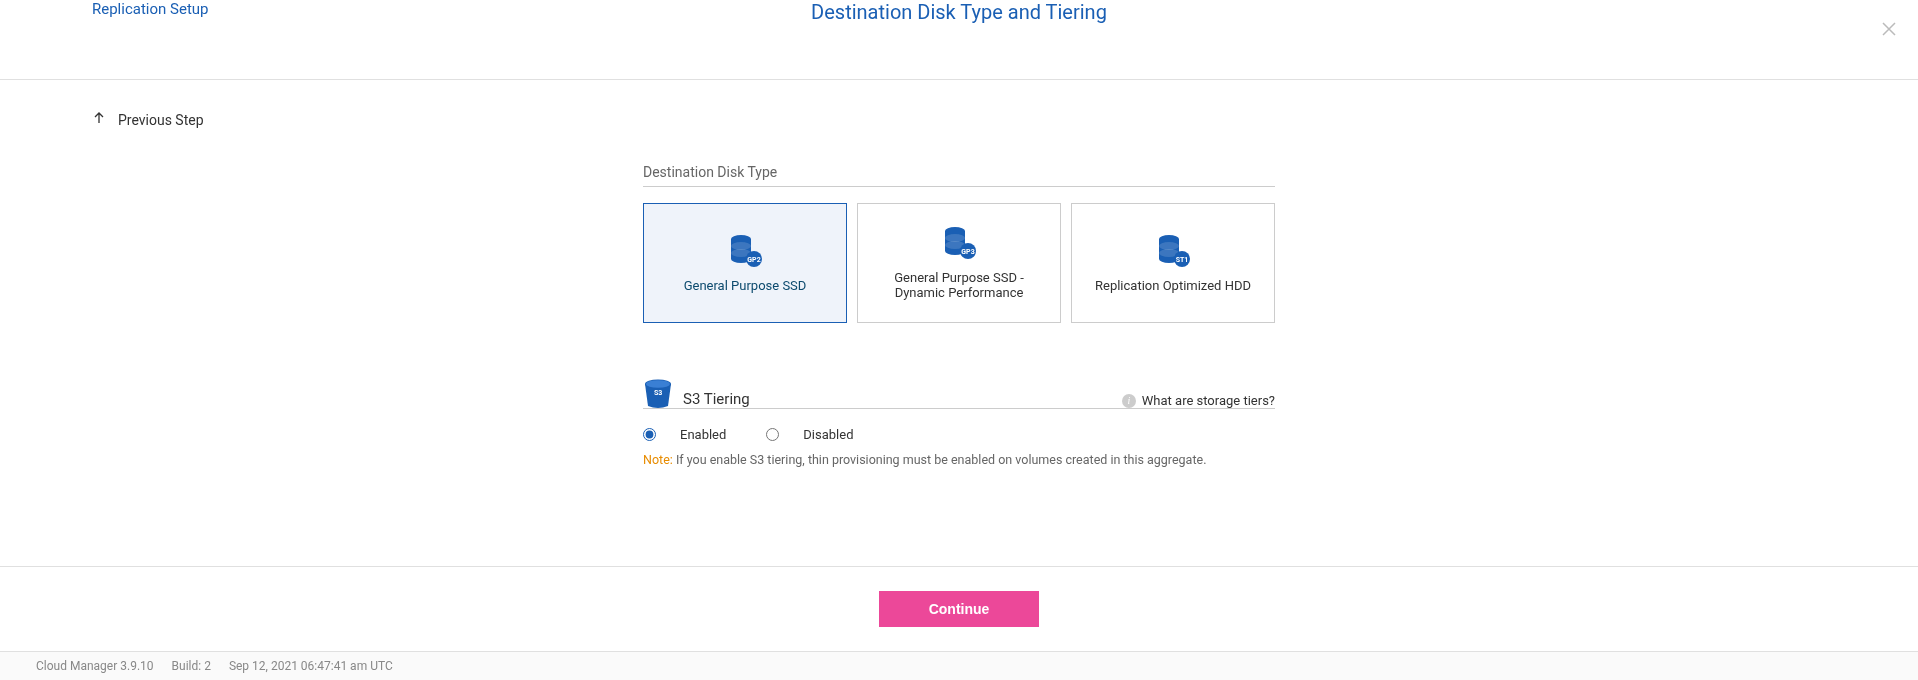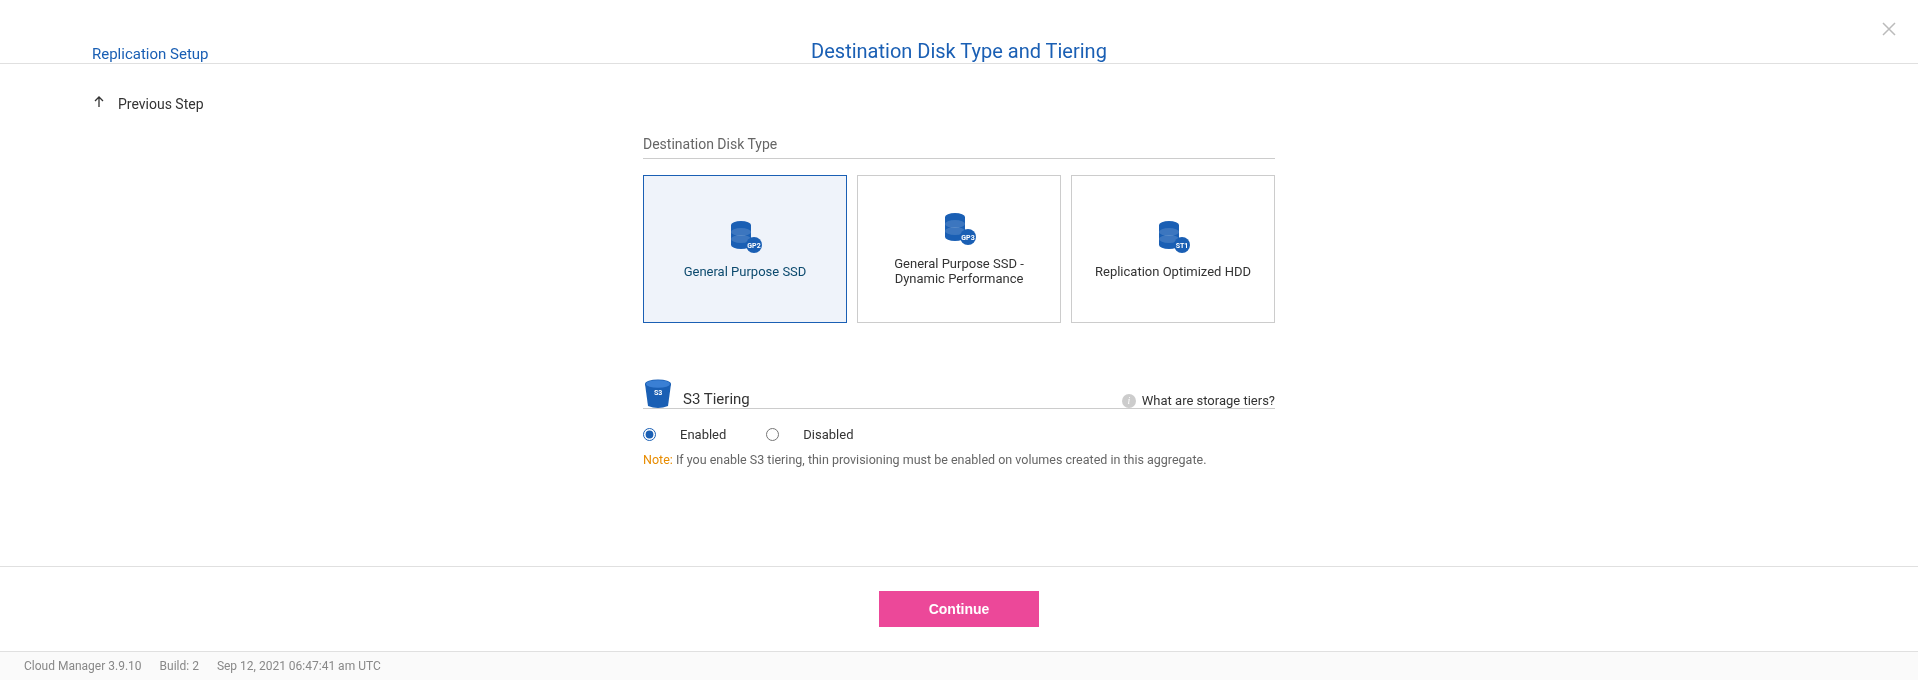--- a/index.html
+++ b/index.html
@@ -1,34 +1,34 @@
 <!DOCTYPE html>
 <html><head>
 <meta charset="utf-8">
 <style>
 * { box-sizing: border-box; margin: 0; padding: 0; }
 body { font-family: -apple-system, BlinkMacSystemFont, "Segoe UI", Roboto, Arial, sans-serif; background: #fff; color: #333; width: 1918px; height: 680px; position: relative; }
 
 
-.header { height: 64px; border-bottom: 1px solid #e0e0e0; display: flex; align-items: flex-end; position: relative; }
+.header { height: 80px; border-bottom: 1px solid #e0e0e0; display: flex; align-items: flex-start; position: relative; }
 .header-left { position: absolute; left: 92px; font-size: 15px; color: #1a5fb4; }
 .header-center { width: 100%; text-align: center; font-size: 20px; color: #1a5fb4; font-weight: 400; }
 .header-close { position: absolute; right: 20px; top: 20px; cursor: pointer; color: #999; }
 
 
 .body { padding: 30px 92px 0 92px; }
 .prev-step { display: inline-flex; align-items: center; gap: 12px; font-size: 14px; color: #333; cursor: pointer; margin-bottom: 20px; }
 .prev-step svg { width: 14px; height: 14px; }
 
-.main { width: 632px; margin: 4px auto; }
+.main { width: 632px; margin: 16px auto; }
 
 
 .section-label { font-size: 14px; color: #666; padding-bottom: 6px; border-bottom: 1px solid #ccc; margin-bottom: 16px; }
 .cards { display: flex; gap: 10px; margin-bottom: 55px; }
-.card { flex: 1; height: 148px; border: 1px solid #ccc; display: flex; flex-direction: column; align-items: center; justify-content: center; gap: 10px; font-size: 13px; text-align: center; padding: 10px; cursor: pointer; color: #333; background: #fff; }
+.card { flex: 1; height: 120px; border: 1px solid #ccc; display: flex; flex-direction: column; align-items: center; justify-content: center; gap: 10px; font-size: 13px; text-align: center; padding: 10px; cursor: pointer; color: #333; background: #fff; }
 .card.selected { border-color: #1a5fb4; background: #eff3fa; color: #0c4a6e; }
 .card .ico { width: 36px; height: 34px; position: relative; }
 .disk-cyl { fill: #1a5fb4; }
 .disk-badge { fill: #1a5fb4; }
 .disk-badge-text { fill: #fff; font-size: 7px; font-weight: bold; }
 
 
 .tier-head { display: flex; align-items: flex-end; justify-content: space-between; border-bottom: 1px solid #ccc; margin-bottom: 18px; }
 .tier-left { display: flex; align-items: flex-end; gap: 10px; }
 .s3-bucket { width: 30px; height: 30px; }
@@ -40,21 +40,21 @@
 .radio-opt { display: inline-flex; align-items: center; gap: 24px; font-size: 13px; cursor: pointer; }
 .radio-opt input { accent-color: #1a5fb4; }
 
 .note { font-size: 12.5px; color: #666; }
 .note .nlabel { color: #e88c00; }
 
 
 .footer-bar { position: absolute; bottom: 28px; left: 0; right: 0; height: 86px; border-top: 1px solid #e0e0e0; border-bottom: 1px solid #e0e0e0; display: flex; align-items: center; justify-content: center; background: #fff; }
 .continue-btn { background: #ec4899; color: #fff; border: none; font-size: 14px; font-weight: 600; padding: 10px 50px; cursor: pointer; }
 
-.footer-info { position: absolute; bottom: 0; left: 0; right: 0; height: 28px; display: flex; align-items: center; gap: 18px; padding-left: 24px; font-size: 12px; color: #888; background: #fafafa; }
+.footer-info { position: absolute; bottom: 0; left: 0; right: 0; height: 28px; display: flex; align-items: center; gap: 18px; padding-left: 36px; font-size: 12px; color: #888; background: #fafafa; }
 </style>
 </head>
 <body>
 
 <div class="header">
   <div class="header-left">Replication Setup</div>
   <div class="header-center">Destination Disk Type and Tiering</div>
   <div class="header-close">
     <svg width="18" height="18" viewBox="0 0 18 18">
         <path d="M3 3 L15 15 M15 3 L3 15" stroke="#bbb" stroke-width="1.5" fill="none"></path>

